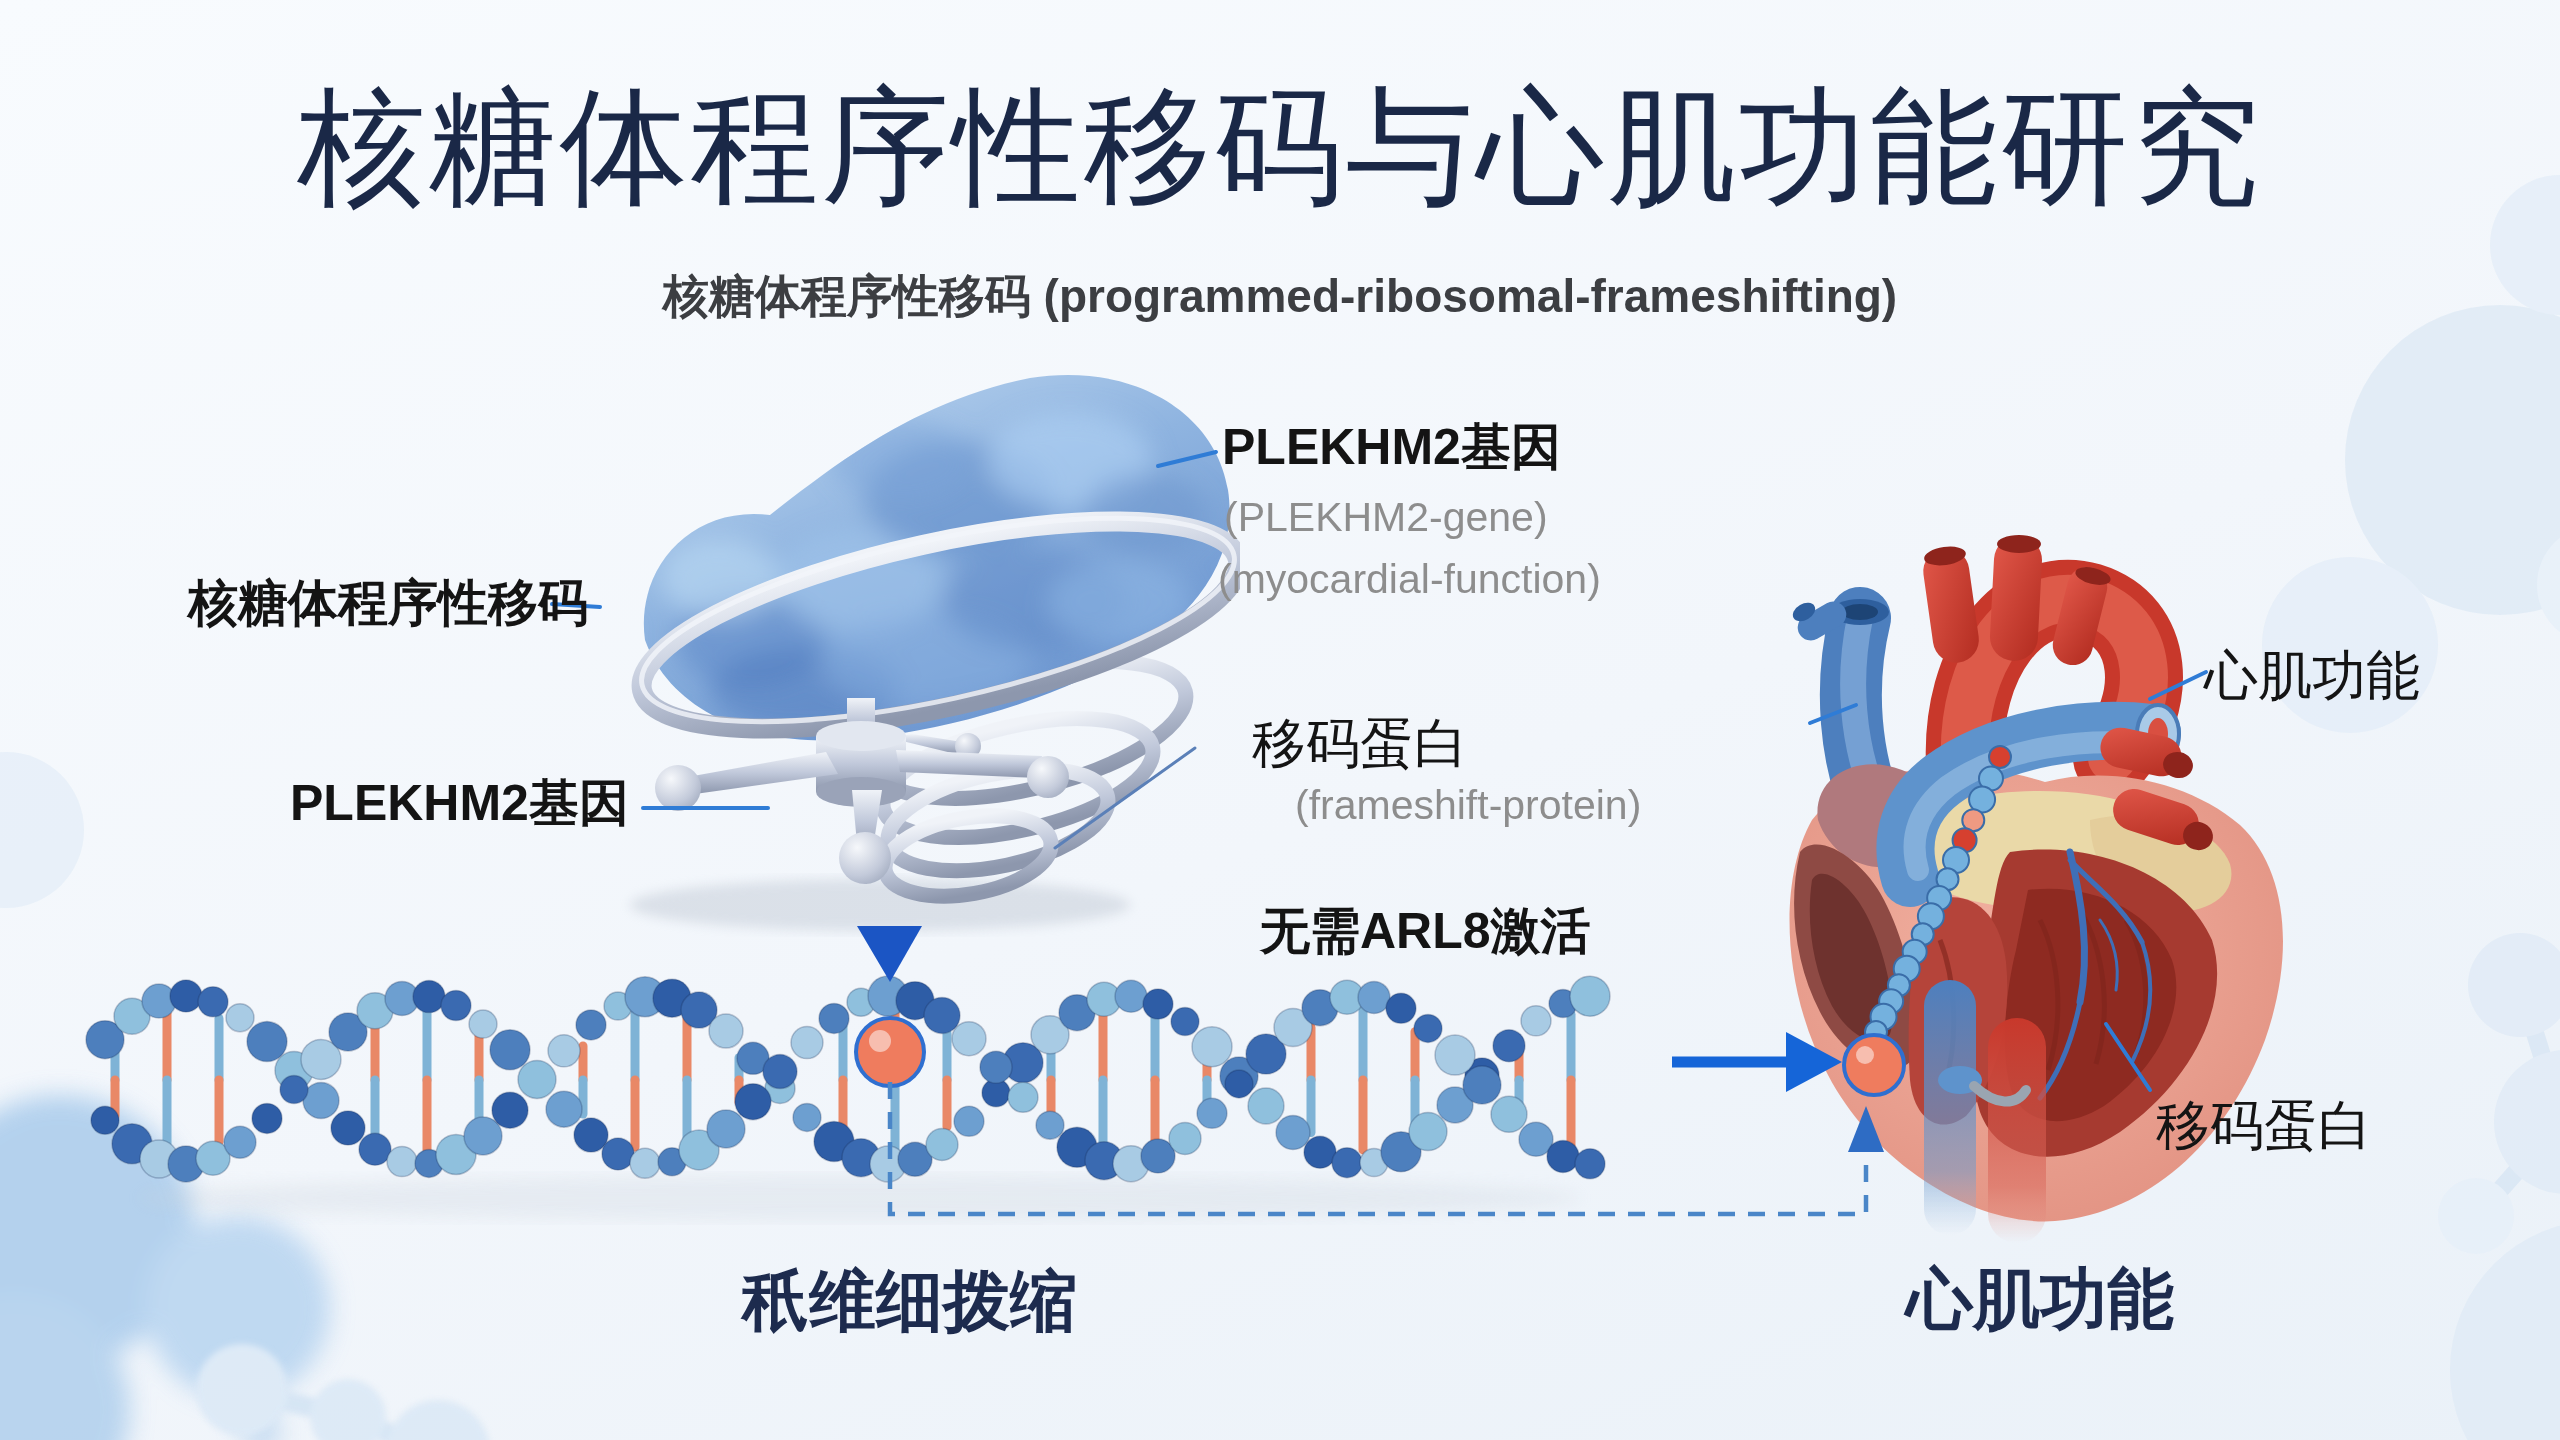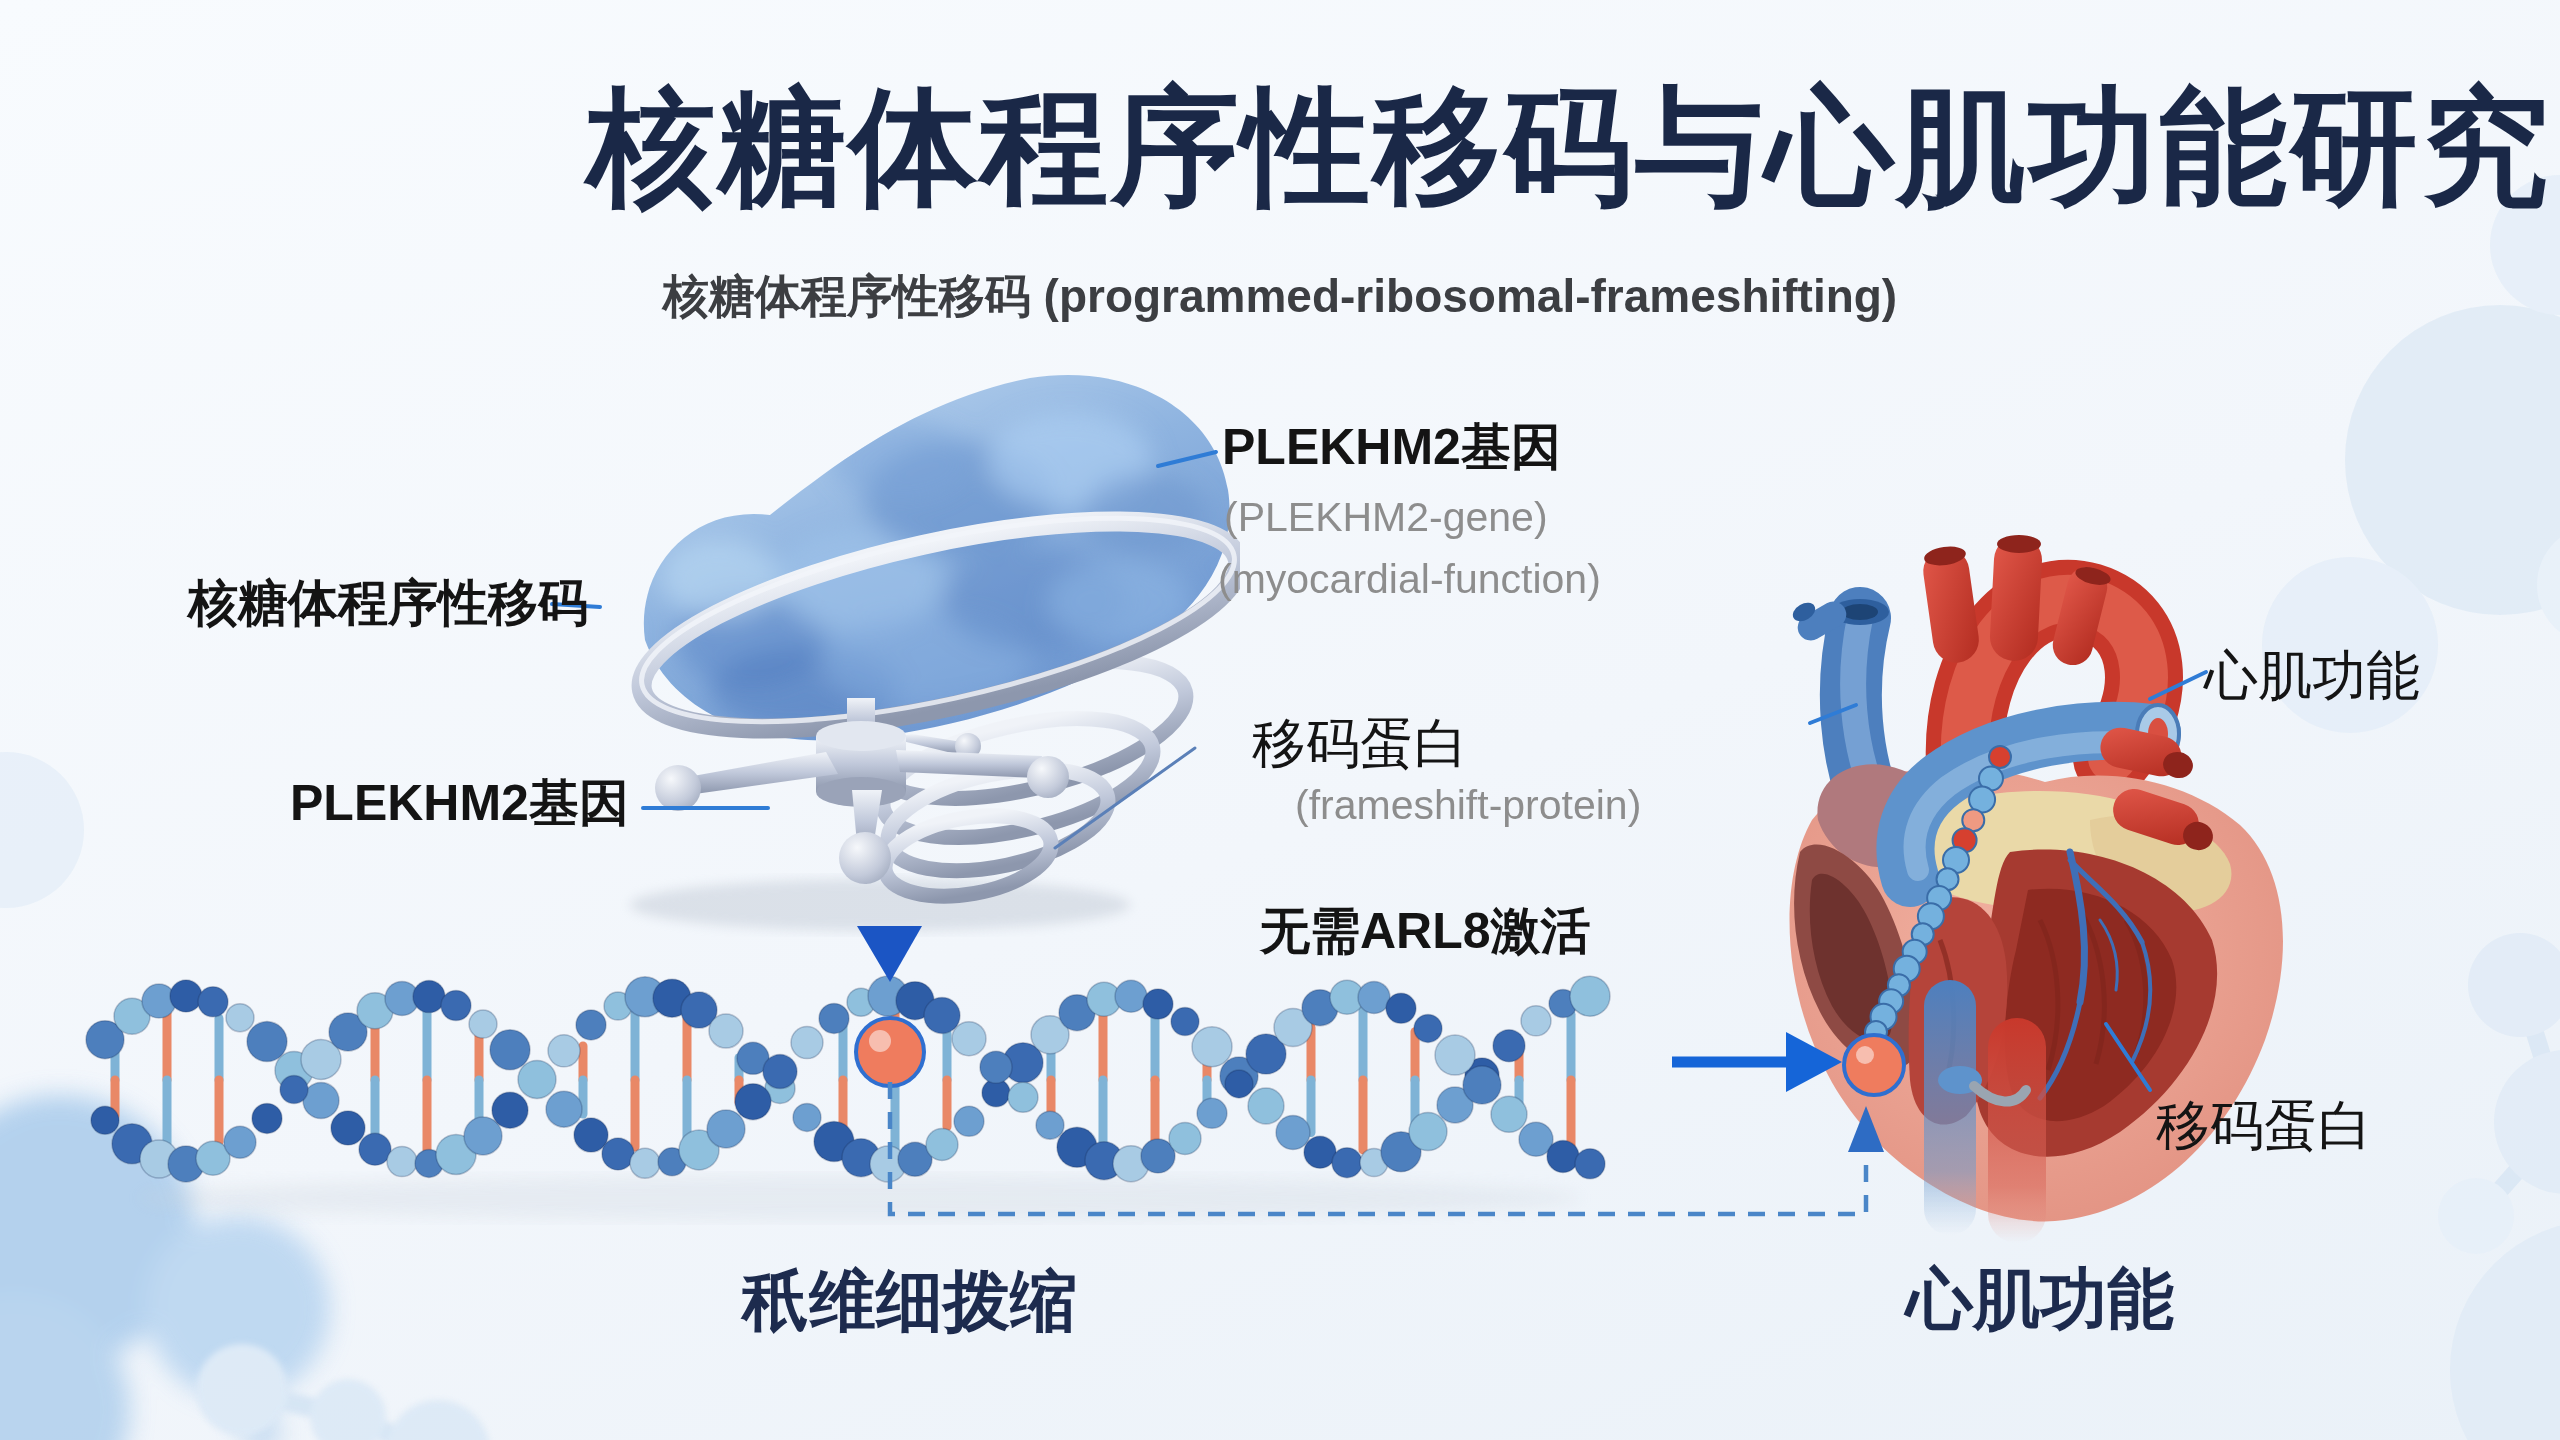--- a/index.html
+++ b/index.html
@@ -9,22 +9,22 @@
     font-family:"Liberation Sans","DejaVu Sans",sans-serif;
   }
   .abs{position:absolute;}
   #bg-molecules{left:0;top:0;z-index:0;}
   #dna-svg{left:60px;top:930px;z-index:2;}
   #chair-svg{left:600px;top:340px;z-index:3;}
   #heart-svg{left:1760px;top:520px;z-index:3;}
   #overlay-svg{left:0;top:0;z-index:4;pointer-events:none;}
   .txt{position:absolute;z-index:5;white-space:nowrap;}
   #page-title{
-    left:0;right:8px;top:62px;text-align:right;
-    font-size:128px;font-weight:700;color:#1a2847;letter-spacing:3px;
+    left:0;right:0;top:62px;text-align:center;
+    font-size:128px;font-weight:400;color:#1a2847;letter-spacing:3px;
   }
   #page-subtitle{
     left:0;right:0;top:266px;text-align:center;
     font-size:46px;font-weight:700;color:#3c3e42;
   }
   .lbl-cn{font-size:50px;color:#141414;font-weight:700;}
   .lbl-cn-lg{font-size:54px;color:#141414;font-weight:500;}
   .lbl-en{font-size:41px;color:#8d8d8d;font-weight:400;}
   .caption{font-size:67px;font-weight:800;color:#1d2b4e;}
   #label-ribosome-left{left:188px;top:570px;}

